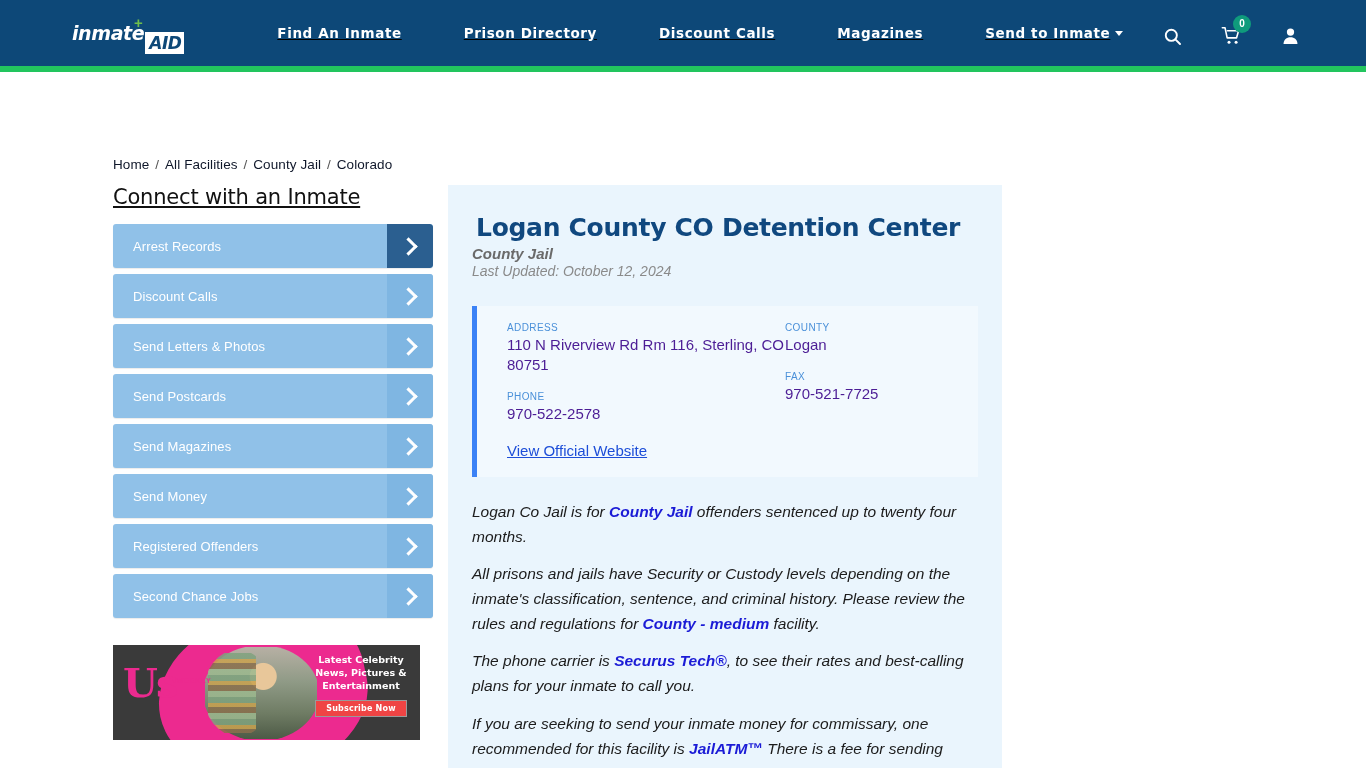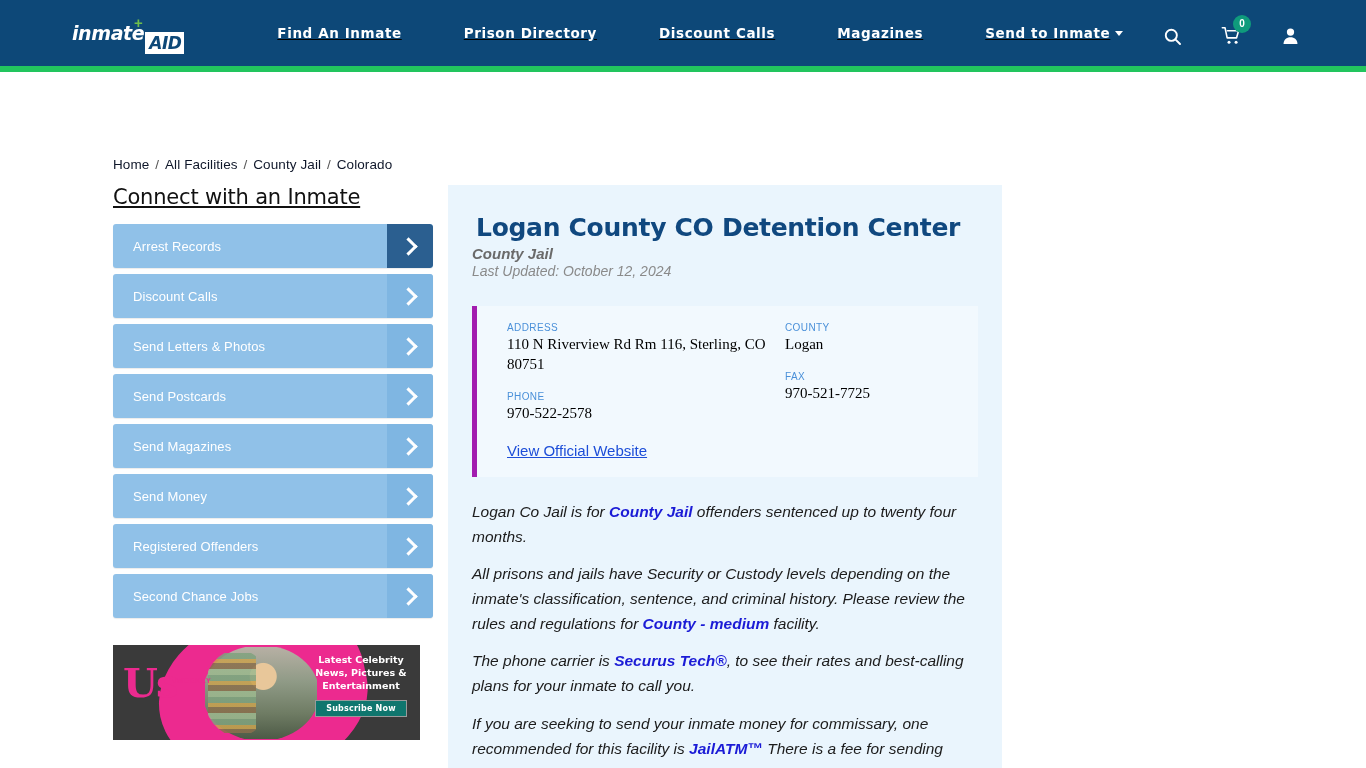--- a/index.html
+++ b/index.html
@@ -206,21 +206,21 @@
   .ad-tagline {
     color: #ffffff;
     font-size: 9.5px;
     font-weight: 700;
     line-height: 1.38;
     font-family: "DejaVu Sans", sans-serif;
   }
   .ad-cta {
     display: inline-block;
     margin-top: 8px;
-    background: #0f766e;
+    background: #ef4444;
     border: 1px solid #9a9a9a;
     color: #ffffff;
     font-size: 8px;
     font-weight: 700;
     padding: 3px 10px;
     letter-spacing: 0.2px;
     font-family: "DejaVu Sans", sans-serif;
   }
 
   
@@ -249,40 +249,40 @@
     margin: 1px 0 0 24px;
     font-size: 14px; font-style: italic;
     color: #8a8a8a;
     font-family: "Liberation Sans", sans-serif;
   }
 
   .info-card {
     margin: 27px 0 0 24px;
     width: 506px;
     background: #f2f9fe;
-    border-left: 5px solid #a21caf;
+    border-left: 5px solid #3b82f6;
     padding: 16px 0 18px 30px;
     display: flex;
     flex-wrap: wrap;
   }
   .info-col { width: 278px; }
   .info-col.right { width: 190px; }
   .info-block { margin-bottom: 16px; }
   .info-label {
     font-size: 10px;
     color: #4a90d9;
     letter-spacing: 0.4px;
     margin-bottom: 2px;
     font-family: "Liberation Sans", sans-serif;
   }
   .info-value {
     font-size: 15px;
-    color: #000000;
+    color: #4c1d95;
     line-height: 1.33;
-    font-family: Liberation Serif, serif;
+    font-family: Liberation Sans, sans-serif;
   }
   .official-link {
     width: 100%;
     margin-top: 2px;
     font-size: 15px;
     color: #1d4ed8;
     text-decoration: underline;
     cursor: pointer;
     font-family: "Liberation Sans", sans-serif;
   }

